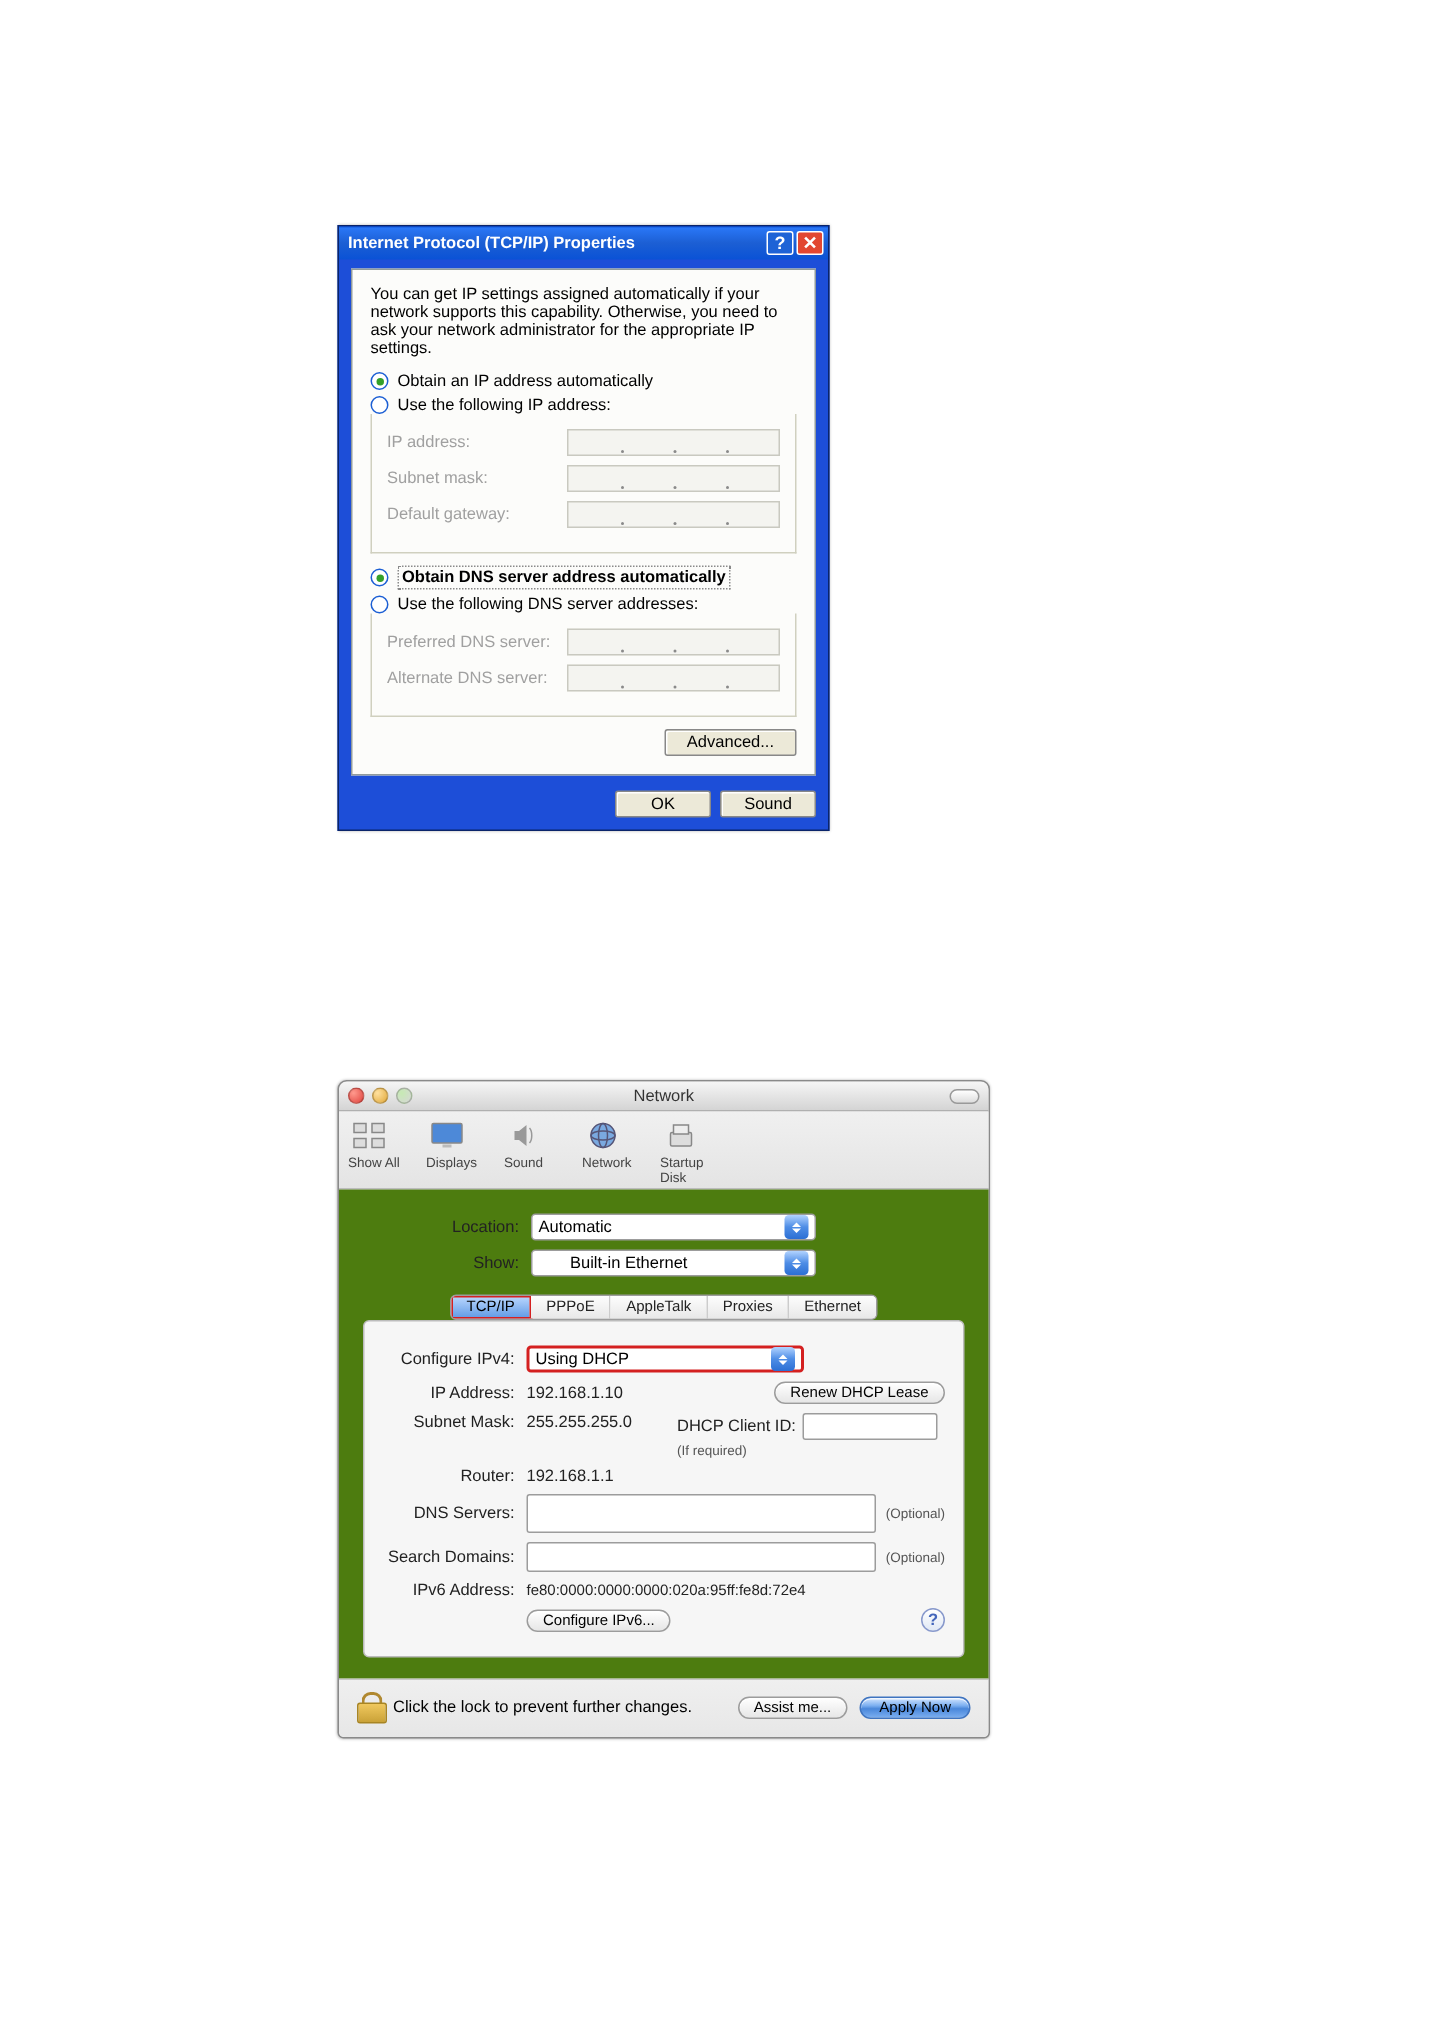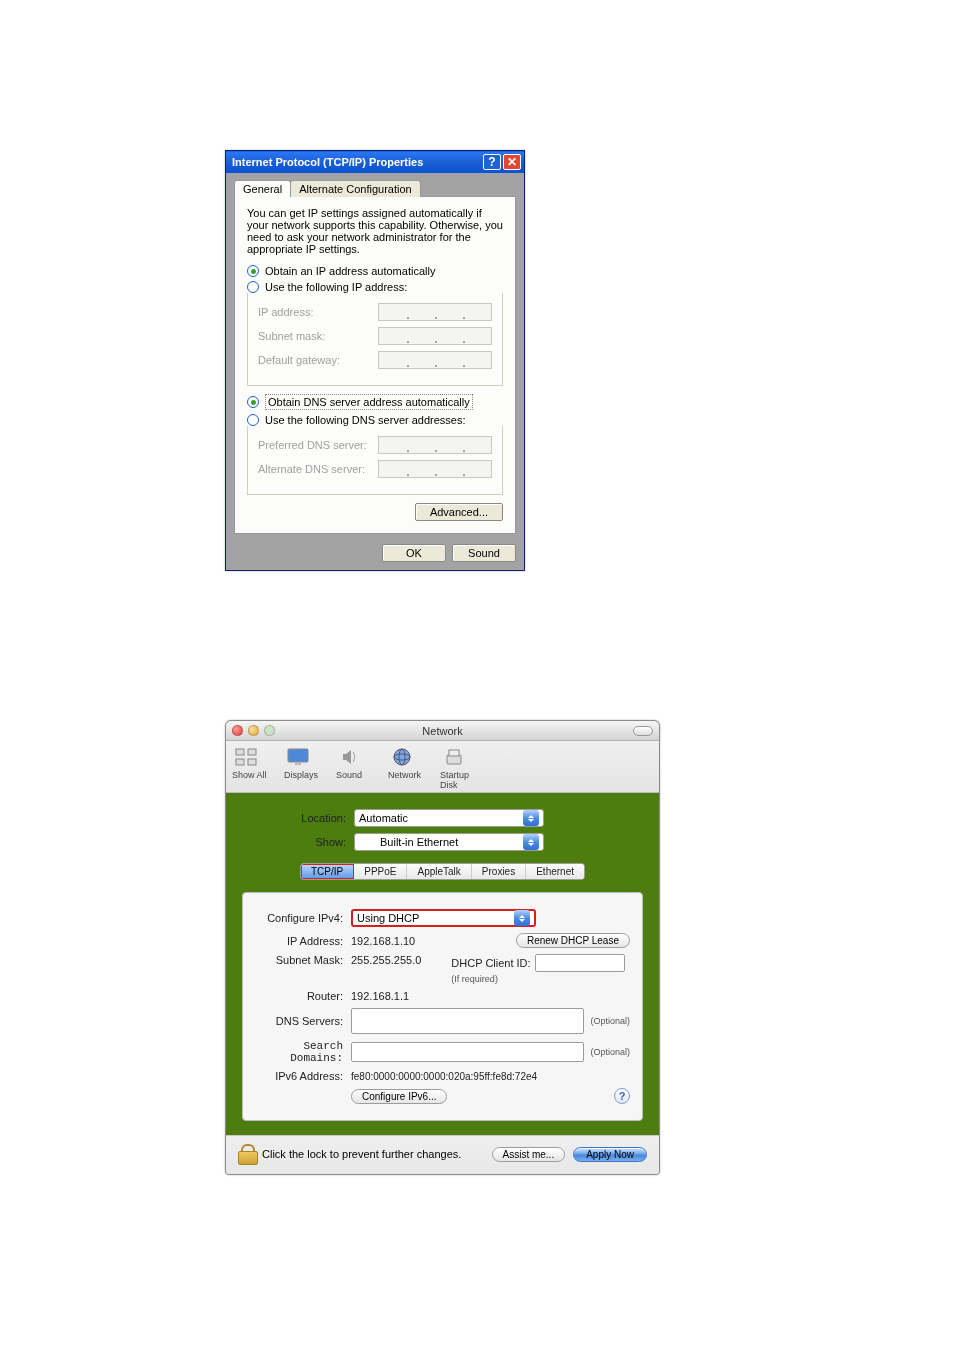--- a/index.html
+++ b/index.html
@@ -9,23 +9,23 @@
     font-family: Tahoma, Arial, sans-serif;
     font-size: 11px;
     width: 954px;
     height: 1351px;
     position: relative;
   }
   
   .xp-dialog {
     position: absolute;
     left: 225px; top: 150px;
-    width: 300px;
+    width: 328px;
     border: 1px solid #0a246a;
-    background: #a3a3a3;
+    background: #1d4ed8;
     box-shadow: 0 0 2px rgba(0,0,0,0.3);
   }
   .xp-titlebar {
     height: 22px;
     background: linear-gradient(to bottom,#0a52d6 0%,#2976f6 5%,#1c5fd4 50%,#0a52d6 100%);
     color: #fff;
     font-weight: bold;
     display: flex; align-items: center;
     padding: 0 3px 0 6px;
     font-size: 11px;
@@ -63,21 +63,21 @@
   .xp-text { font-size:11px; margin-bottom:10px; color:#000; }
   .xp-radio-row { display:flex; align-items:center; margin: 4px 0; }
   .xp-radio {
     width:12px;height:12px;border-radius:50%;
     border:1px solid #1c5fd4;
     background:#fff;
     margin-right:6px;
     display:inline-flex;align-items:center;justify-content:center;
   }
   .xp-radio.checked::after{content:"";width:5px;height:5px;border-radius:50%;background:#34a02a;}
-  .dotted-box { border:1px dotted #8a8a8a; padding:1px 2px; display:inline-block;}
+  .dotted-box { border:1px dotted #8a8a8a; padding:1px 2px; display:inline-block;font-weight:bold;}
   .xp-group {
     border:1px solid #d0d0bf;
     margin: 2px 0 8px 0;
     padding:8px 10px 10px 10px;
     position:relative;
   }
   .xp-field { display:flex; align-items:center; margin:6px 0; }
   .xp-field-label { width:120px; color:#a0a0a0; font-size:11px;}
   .xp-ipbox {
     flex:1;
@@ -154,21 +154,21 @@
     border-radius:3px; margin-left:auto;
     display:flex;flex-direction:column;align-items:center;justify-content:center;
     gap:1px;
   }
   .mac-select-end::before,.mac-select-end::after{
     content:"";width:0;height:0;border-left:3px solid transparent;border-right:3px solid transparent;
   }
   .mac-select-end::before{border-bottom:3px solid #fff;}
   .mac-select-end::after{border-top:3px solid #fff;}
   .mac-tabs{
-    display:flex;justify-content:center;margin:12px auto 12px auto;
+    display:flex;justify-content:center;margin:12px auto 0 auto;
     border:1px solid #9c9c9c;border-radius:4px;overflow:hidden;width:max-content;
     background:#fff;
   }
   .mac-tab{
     padding:2px 10px;font-size:10px;color:#222;border-right:1px solid #ccc;cursor:pointer;
     background:linear-gradient(#fdfdfd,#e8e8e8);
   }
   .mac-tab:last-child{border-right:none;}
   .mac-tab.active{ background:linear-gradient(#bcd8ff,#5f99e4);color:#000;}
   .mac-pane{
@@ -223,24 +223,20 @@
 </head>
 <body>
 
 <div class="xp-dialog">
   <div class="xp-titlebar">
     <span class="xp-title-text">Internet Protocol (TCP/IP) Properties</span>
     <div class="xp-title-btn xp-help-btn">?</div>
     <div class="xp-title-btn xp-close-btn">✕</div>
   </div>
   <div class="xp-body">
-    <div class="xp-tabs">
-      <div class="xp-tab active">General</div>
-      <div class="xp-tab">Alternate Configuration</div>
-    </div>
     <div class="xp-tab-panel">
       <div class="xp-text">You can get IP settings assigned automatically if your network supports this capability. Otherwise, you need to ask your network administrator for the appropriate IP settings.</div>
 
       <div class="xp-radio-row">
         <span class="xp-radio checked"></span>
         <span>Obtain an IP address automatically</span>
       </div>
       <div class="xp-radio-row" style="margin-bottom:0;">
         <span class="xp-radio"></span>
         <span>Use the following IP address:</span>
@@ -427,21 +423,21 @@
         <div class="mac-value">192.168.1.1</div>
       </div>
 
       <div class="mac-row" style="align-items:center;">
         <div class="mac-row-label" style="width:96px;">DNS Servers:</div>
         <div class="mac-input" style="flex:1;height:26px;"></div>
         <span class="mac-small" style="margin-left:6px;">(Optional)</span>
       </div>
 
       <div class="mac-row" style="align-items:center;">
-        <div class="mac-row-label" style="width:96px;font-family:Liberation Mono, monospace;">Search Domains:</div>
+        <div class="mac-row-label" style="width:96px;">Search Domains:</div>
         <div class="mac-input" style="flex:1;"></div>
         <span class="mac-small" style="margin-left:6px;">(Optional)</span>
       </div>
 
       <div class="mac-row">
         <div class="mac-row-label" style="width:96px;">IPv6 Address:</div>
         <div class="mac-value" style="font-size:10px;">fe80:0000:0000:0000:020a:95ff:fe8d:72e4</div>
       </div>
 
       <div class="mac-row">

